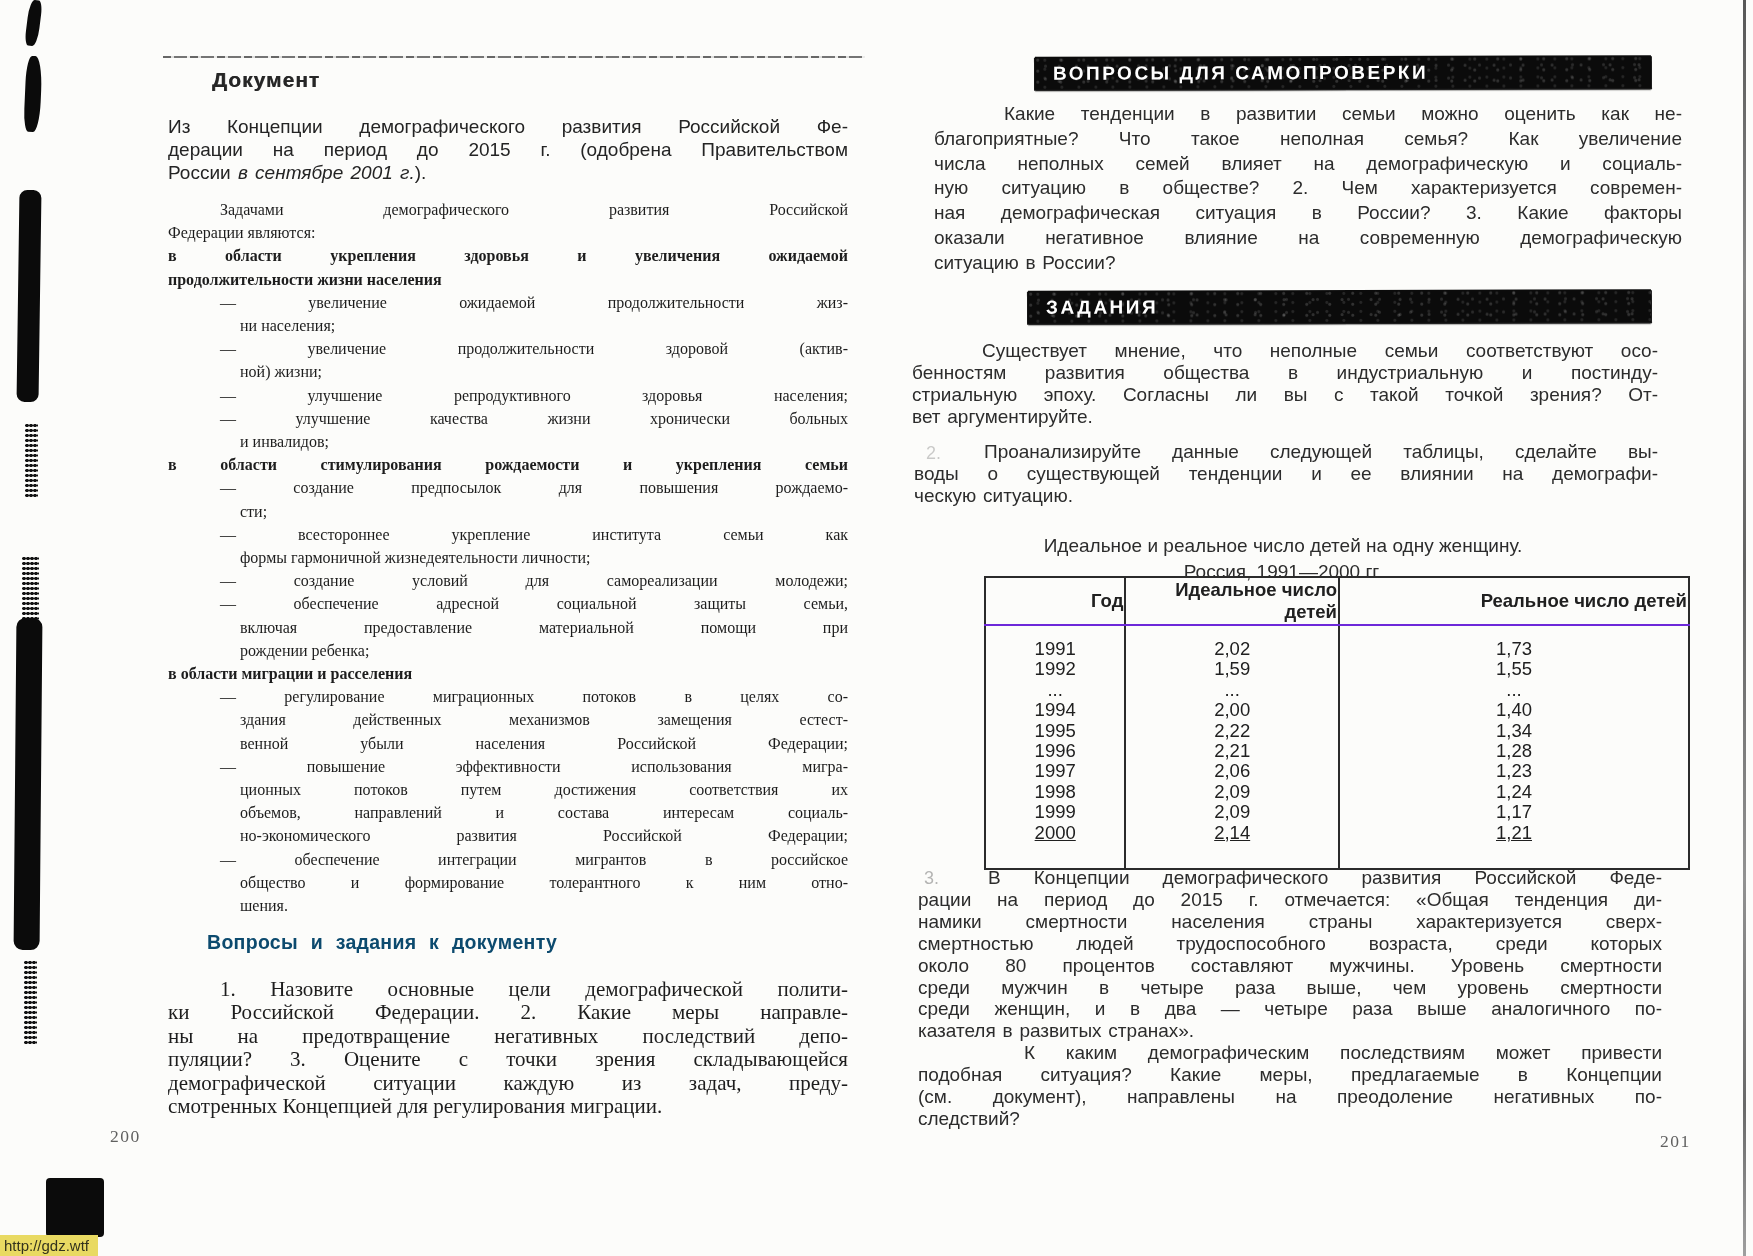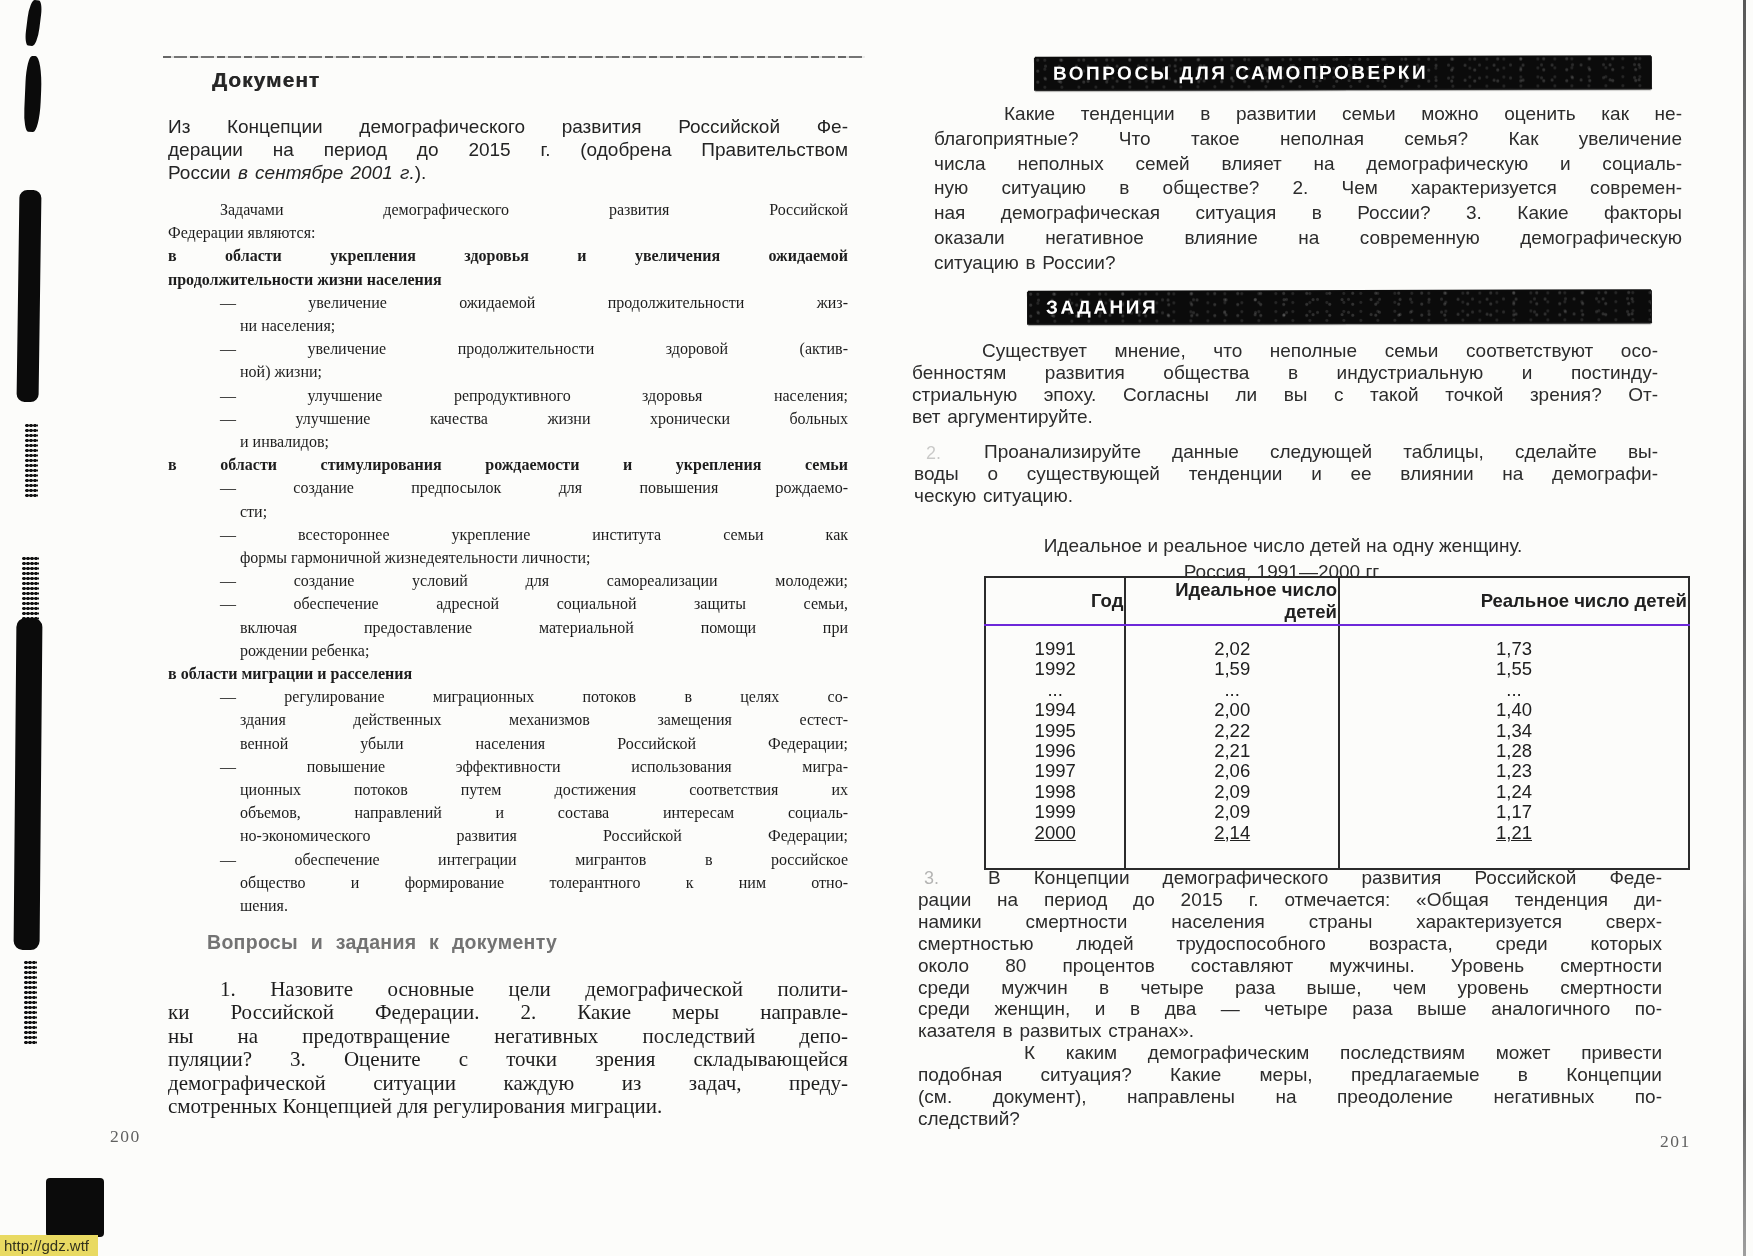--- a/index.html
+++ b/index.html
@@ -20,21 +20,21 @@
   .rule{position:absolute;left:163px;top:56px;width:702px;height:2px;opacity:.85;
     background:repeating-linear-gradient(90deg,#4c4c4c 0 8px,rgba(76,76,76,.2) 8px 11px,#5d5d5d 11px 24px,rgba(93,93,93,.12) 24px 27px);}
   .doc-label{position:absolute;left:212px;top:68px;font-weight:700;font-size:21px;
     letter-spacing:1px;color:#262626;text-shadow:.4px .4px 0 #555;}
   .intro{position:absolute;left:168px;top:116px;width:680px;
     font-size:19px;line-height:22.8px;color:#242424;word-spacing:2px;}
   .it{font-style:italic;}
   .serif{font-family:"Liberation Serif",serif;color:#1d1d1d;}
   .lbody{position:absolute;left:168px;top:198px;width:680px;font-size:16px;line-height:23.2px;}
   .qheader{position:absolute;left:207px;top:931px;font-weight:700;font-size:19.5px;
-    letter-spacing:.3px;word-spacing:7px;color:#737373;}
+    letter-spacing:.3px;word-spacing:7px;color:#0c4a6e;}
   .lq{position:absolute;left:168px;top:978px;width:680px;font-size:21px;line-height:23.4px;}
   .pn{position:absolute;font-family:"Liberation Serif",serif;font-size:17.5px;color:#454545;letter-spacing:1.5px;opacity:.85;}
   .pn-l{left:110px;top:1126px;}
   .pn-r{left:1660px;top:1131px;}
   
   .ln{white-space:normal;}
   .s-b{font-weight:700;}
   .s-d{padding-left:52px;}
   .s-c{padding-left:72px;}
   .s-i{padding-left:70px;}

